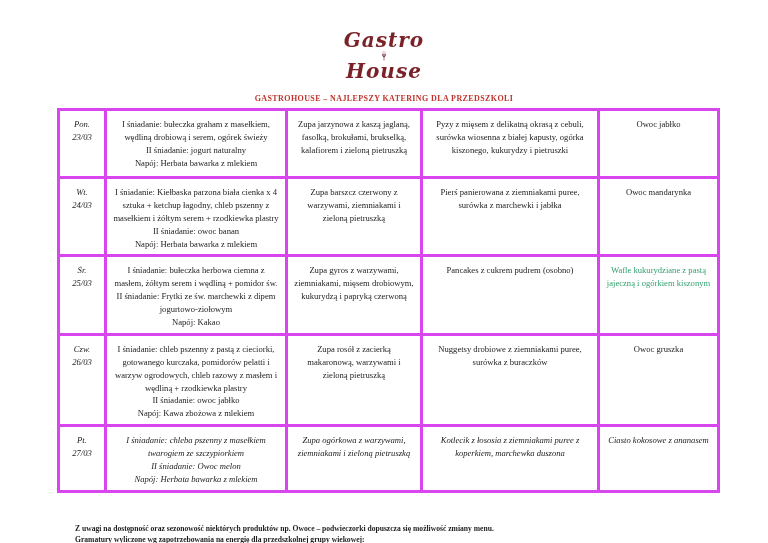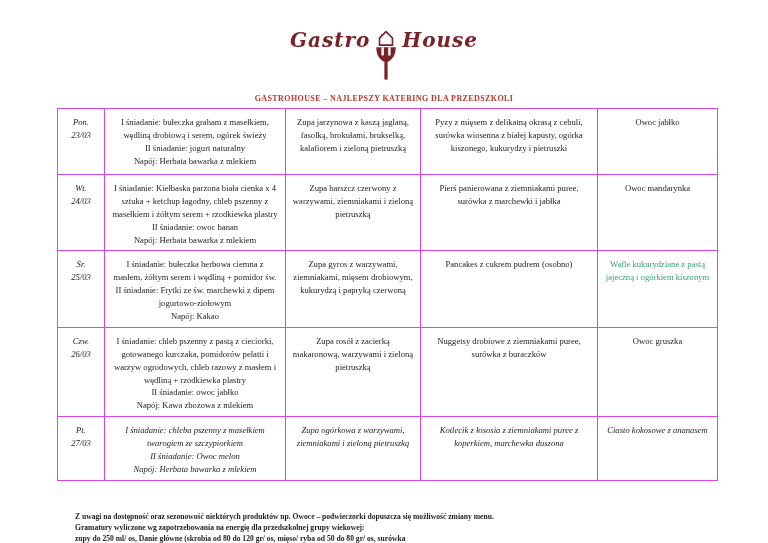--- a/index.html
+++ b/index.html
@@ -3,37 +3,37 @@
 <meta charset="utf-8">
 <style>
   html,body{margin:0;padding:0;}
   body{
     width:768px;height:543px;background:#ffffff;
     font-family:"Liberation Serif", serif;color:#1c1c1c;
     position:relative;overflow:hidden;
   }
   
   .header{padding-top:30px;text-align:center;}
-  .brand{display:flex;justify-content:center;align-items:flex-start;height:52px;}
+  .brand{display:flex;justify-content:center;align-items:center;height:52px;flex-direction:column;}
   .brand-word{
     font-family:"DejaVu Serif", serif;font-style:italic;font-weight:bold;
     font-size:20px;color:#7a2228;line-height:1;padding-bottom:1px;letter-spacing:1px;
   }
   .logo-svg{width:36px;height:52px;margin:0 -2px;}
   .tagline{
     margin-top:12px;font-family:"Liberation Serif", serif;font-weight:bold;
     font-size:8px;letter-spacing:0.4px;color:#bf342c;
   }
   
   table.menu{
     border-collapse:collapse;table-layout:fixed;
     margin-left:57px;margin-top:5px;width:660px;
   }
   table.menu td{
-    border:1px solid #d946ef;
+    border:3px solid #d946ef;
     font-size:8.6px;line-height:1.5;text-align:center;vertical-align:top;
     padding:7px 6px 4px;
   }
   td.day-cell{font-style:italic;padding-left:2px;padding-right:2px;}
   .pre{white-space:pre-line;}
   td.green{color:#33a06f;}
   tr.r0 td{height:54px;} tr.r1 td{height:57px;} tr.r2 td{height:58px;}
   tr.r3 td{height:67px;} tr.r4 td{height:51px;font-style:italic;}
   
   .notes{margin:30px 0 0 57px;font-size:7.6px;line-height:1.45;}

